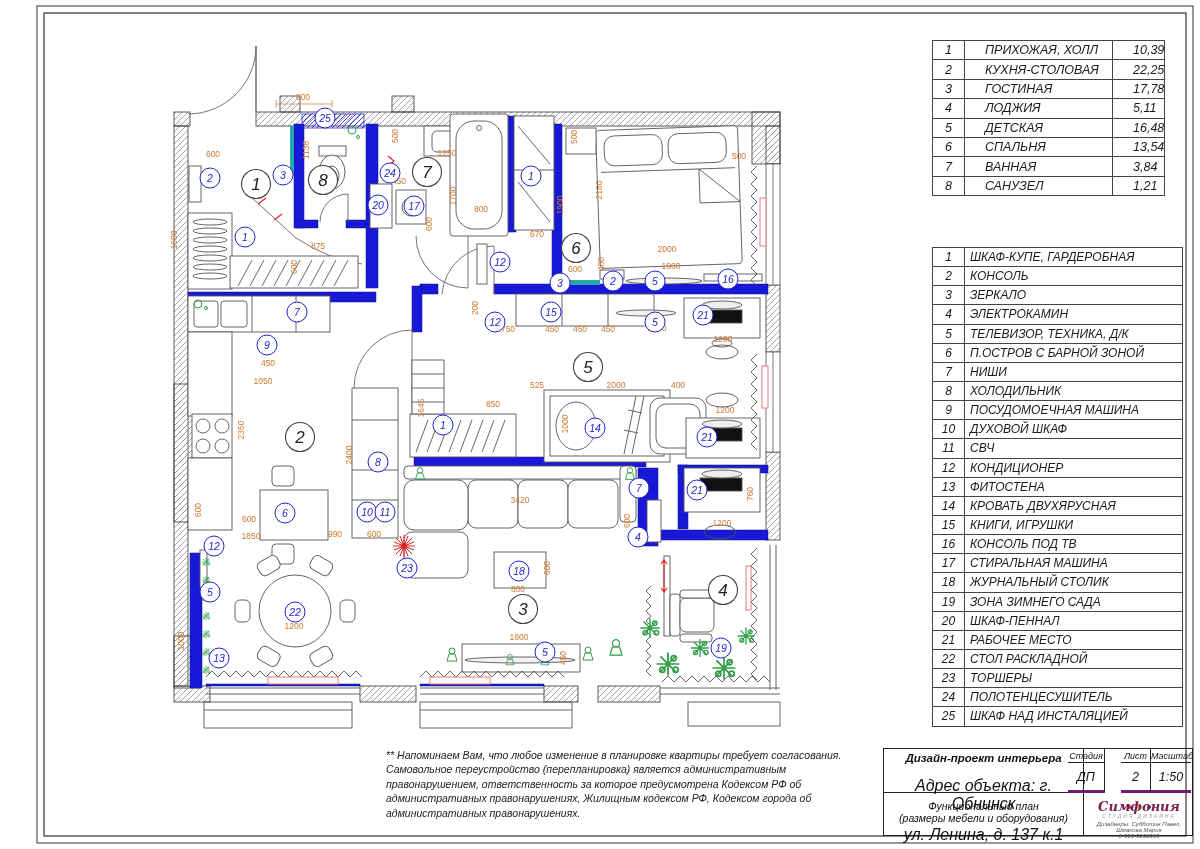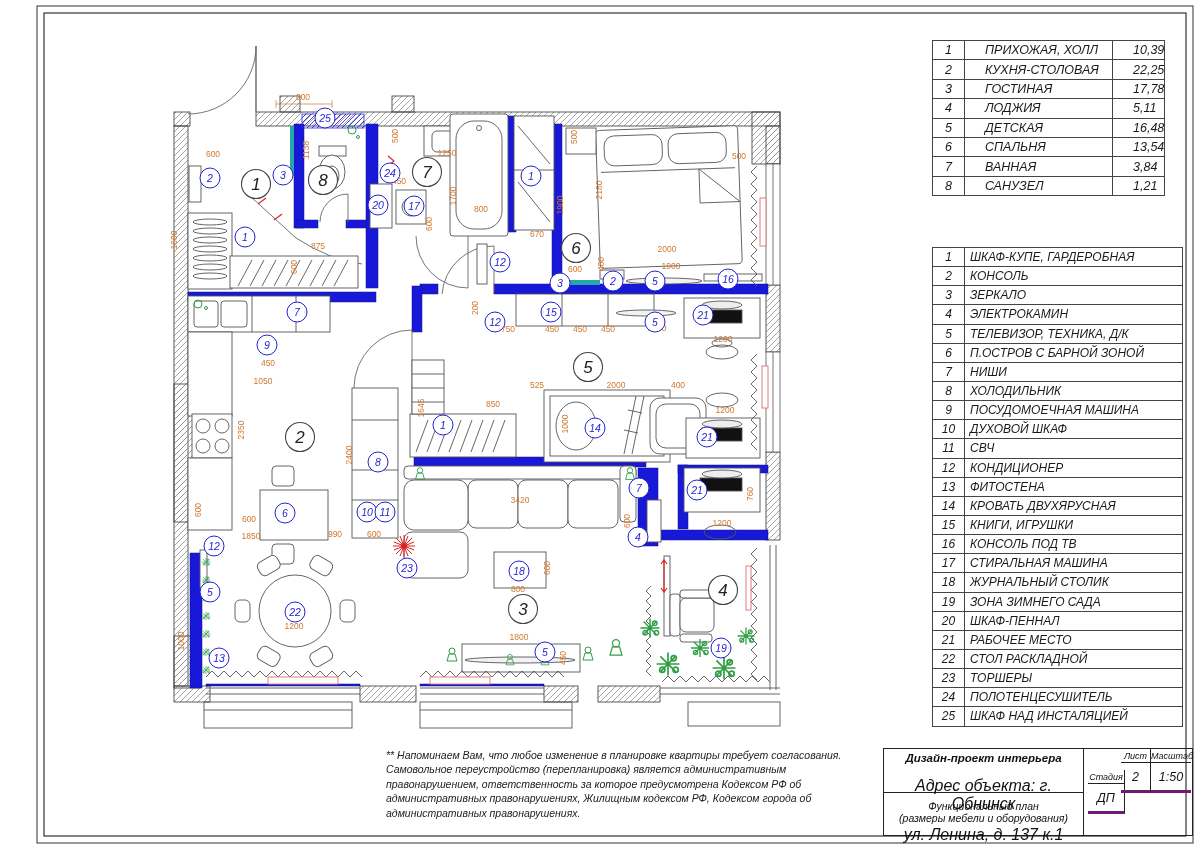--- a/index.html
+++ b/index.html
@@ -30,21 +30,21 @@
   .notes p{margin:0 0 10px 0;}
 
   
   .tb{position:absolute;left:883px;top:748px;width:310px;height:88px;border:1.5px solid #222;box-sizing:border-box;font-style:italic;color:#111;}
   .tb .cell{position:absolute;box-sizing:border-box;}
   .tb .c-name{left:0;top:0;width:200px;height:44px;border-right:1px solid #222;border-bottom:1px solid #222;text-align:center;padding-top:3px;}
   .tb .proj{font-weight:bold;font-size:11.5px;}
   .tb .addr{font-size:16px;margin-top:13px;}
   .tb .hcell{top:0;height:14px;border-right:1px solid #222;border-bottom:1px solid #222;font-size:9px;text-align:center;line-height:14px;}
   .tb .vcell{top:14px;height:30px;border-right:1px solid #222;border-bottom:3px solid #701a75;font-size:12.5px;text-align:center;line-height:28px;}
-  .tb .h1{left:204px;width:37px;margin-top:21px;} .tb .h2{left:237px;width:30px;} .tb .h3{left:267px;width:40px;border-right:none;}
+  .tb .h1{left:184px;width:37px;} .tb .h2{left:237px;width:30px;} .tb .h3{left:267px;width:40px;border-right:none;}
   .tb .c-doc{left:0;top:44px;width:200px;height:42px;border-right:1px solid #222;text-align:center;font-size:10.5px;padding-top:7px;}
   .tb .c-logo{left:200px;top:44px;width:110px;height:42px;text-align:center;}
   .logo-dots{height:6px;margin-top:2px;}
   .logo-dots i{display:inline-block;width:4px;height:4px;border-radius:50%;margin:0 3px;}
   .logo-name{font-family:"DejaVu Serif",serif;font-style:italic;font-weight:bold;font-size:13px;color:#7a2050;line-height:11px;}
   .logo-sub{font-size:5px;letter-spacing:2px;color:#999;margin-top:1px;}
   .logo-designers{font-size:6px;color:#555;margin-top:2px;line-height:6px;}
   .logo-phone{font-size:6px;color:#555;line-height:7px;}
 </style>
 </head>
@@ -673,15 +673,22 @@
   <div class="cell hcell h1">Стадия</div>
   <div class="cell hcell h2">Лист</div>
   <div class="cell hcell h3">Масштаб</div>
   <div class="cell vcell h1">ДП</div>
   <div class="cell vcell h2">2</div>
   <div class="cell vcell h3">1:50</div>
   <div class="cell c-doc">
     <div>Функциональный план</div>
     <div>(размеры мебели и оборудования)</div>
   </div>
+  <div class="cell c-logo">
+    <div class="logo-dots" id="logo-dots"><i style="background: rgb(204, 34, 34);"></i><i style="background: rgb(232, 160, 0);"></i><i style="background: rgb(34, 68, 204);"></i></div>
+    <div class="logo-name">Симфония</div>
+    <div class="logo-sub">СТУДИЯ ДИЗАЙНА</div>
+    <div class="logo-designers">Дизайнеры: Субботин Павел, Шмакова Мария</div>
+    <div class="logo-phone">8-910-9131369</div>
+  </div>
 </div>
 
 </div>
 
 </body></html>

